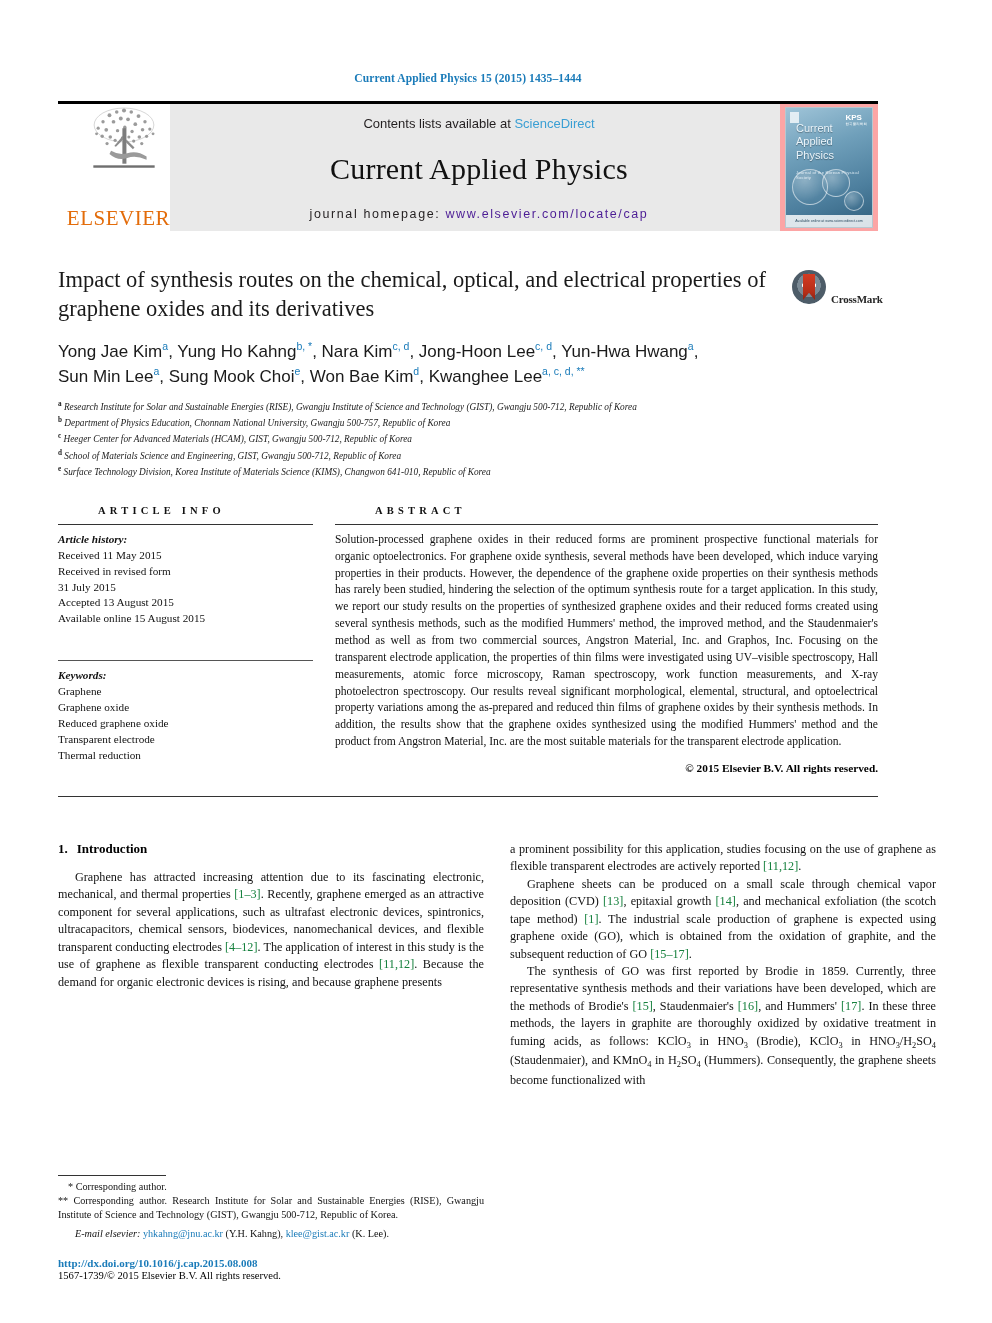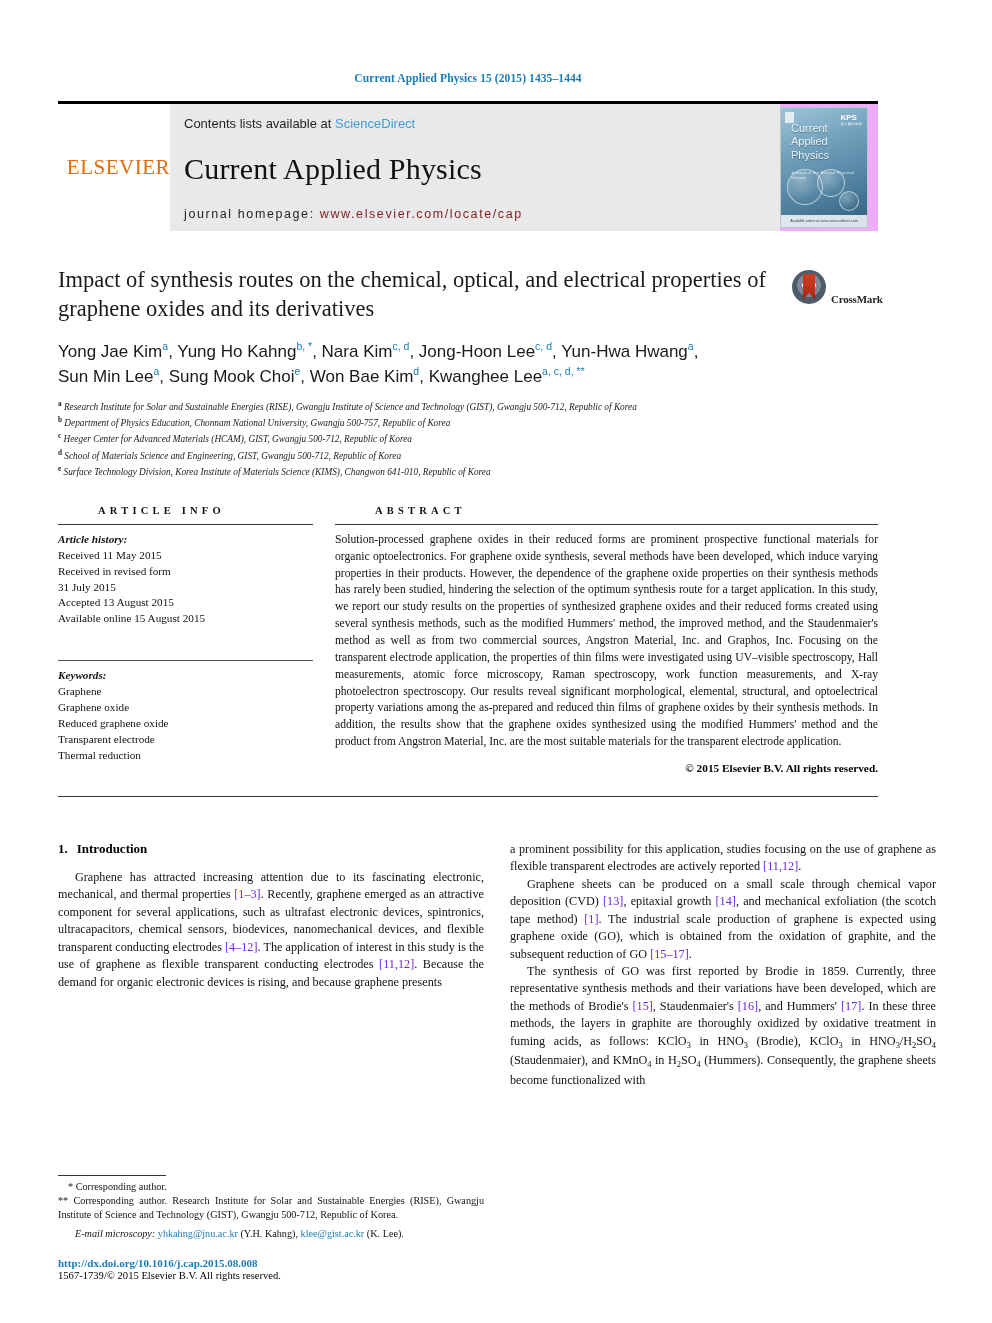--- a/index.html
+++ b/index.html
@@ -39,44 +39,45 @@
     margin-top: 17px;
     border-top: 3px solid #000;
     display: flex;
     align-items: stretch;
     height: 127px;
   }
   .elsevier-box {
     width: 112px;
     flex: 0 0 112px;
     display: flex;
+    flex-direction: column;
     justify-content: flex-end;
-    align-items: center;
+    align-items: flex-end;
     background: #fff;
     padding-bottom: 2px;
     box-sizing: border-box;
     gap: 32px;
   }
   .tree-svg { display:block; }
   .elsevier-word {
     font-family: "Liberation Serif", serif;
     color: #E36C0A;
     font-size: 21px;
     letter-spacing: 0.5px;
     line-height: 1;
     margin-top: 1px;
   }
   .masthead-center {
     flex: 1 1 auto;
     background: #e9e9e9;
     display: flex;
     flex-direction: column;
     justify-content: space-between;
-    align-items: flex-start;
-    padding: 12px 0 10px 14px;
+    align-items: center;
+    padding: 12px 0 10px 8px;
     box-sizing: border-box;
   }
   .contents-line {
     font-family: "Liberation Sans", sans-serif;
     font-size: 13px;
     color: #231f20;
   }
   .contents-line .sd {
     color: #3a9fd4;
   }
@@ -85,28 +86,28 @@
     font-size: 30px;
     color: #111;
     letter-spacing: 0.2px;
   }
   .homepage-line {
     font-family: "Liberation Sans", sans-serif;
     font-size: 12.5px;
     letter-spacing: 1.6px;
     color: #231f20;
   }
-  .homepage-line .url { color: #7f1d1d; }
+  .homepage-line .url { color: #4c1d95; }
   .cover-box {
     width: 98px;
     flex: 0 0 98px;
     display:flex;
     align-items:center;
-    justify-content:flex-start;
-    background:#f0abfc;
+    justify-content:center;
+    background:#fca5a5;
   }
   .cover-thumb {
     width: 86px;
     height: 119px;
     position: relative;
     overflow: hidden;
     border: 1px solid #b9c7cf;
     background: linear-gradient(160deg,#9fc4d8 0%, #6f9fba 35%, #4d7f9e 70%, #2f5e7c 100%);
   }
   .cover-thumb .cov-title {
@@ -296,21 +297,21 @@
   p.body-p {
     font-family: "Liberation Serif", serif;
     font-size: 12.2px;
     line-height: 1.43;
     text-align: justify;
     margin: 0;
     text-indent: 17px;
     color: #111;
   }
   p.body-p + p.body-p { margin-top: 0; }
-  .ref { color: #6d28d9; }
+  .ref { color: #15803d; }
   sub { font-size: 8.4px; }
 
   
   .footnotes {
     position: absolute;
     left: 58px;
     bottom: 42px;
     width: 426px;
   }
   .fn-rule {
@@ -512,21 +513,21 @@
         The synthesis of GO was first reported by Brodie in 1859. Currently, three representative synthesis methods and their variations have been developed, which are the methods of Brodie's <span class="ref">[15]</span>, Staudenmaier's <span class="ref">[16]</span>, and Hummers' <span class="ref">[17]</span>. In these three methods, the layers in graphite are thoroughly oxidized by oxidative treatment in fuming acids, as follows: KClO<sub>3</sub> in HNO<sub>3</sub> (Brodie), KClO<sub>3</sub> in HNO<sub>3</sub>/H<sub>2</sub>SO<sub>4</sub> (Staudenmaier), and KMnO<sub>4</sub> in H<sub>2</sub>SO<sub>4</sub> (Hummers). Consequently, the graphene sheets become functionalized with
       </p>
     </div>
   </div>
 
   <div class="footnotes">
     <div class="fn-rule"></div>
     <div class="fn-line" style="text-indent:10px">* Corresponding author.</div>
     <div class="fn-line">** Corresponding author. Research Institute for Solar and Sustainable Energies (RISE), Gwangju Institute of Science and Technology (GIST), Gwangju 500-712, Republic of Korea.</div>
     <div class="fn-line email-line">
-      <i>E-mail microscopy:</i>
+      <i>E-mail elsevier:</i>
       <span class="mail">yhkahng@jnu.ac.kr</span>
       <span>(Y.H. Kahng),</span>
       <span class="mail">klee@gist.ac.kr</span>
       <span>(K. Lee).</span>
     </div>
     <div class="doi-block">
       <div class="doi">http://dx.doi.org/10.1016/j.cap.2015.08.008</div>
       <div class="issn">1567-1739/© 2015 Elsevier B.V. All rights reserved.</div>
     </div>
   </div>

